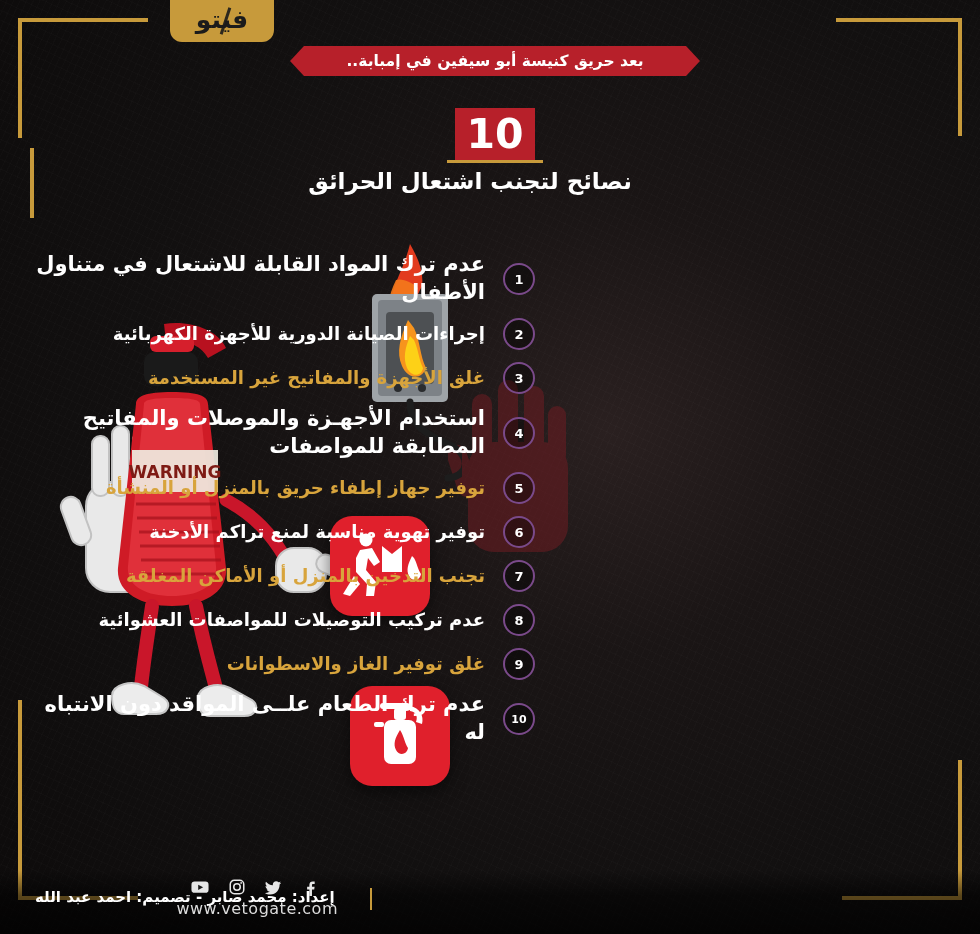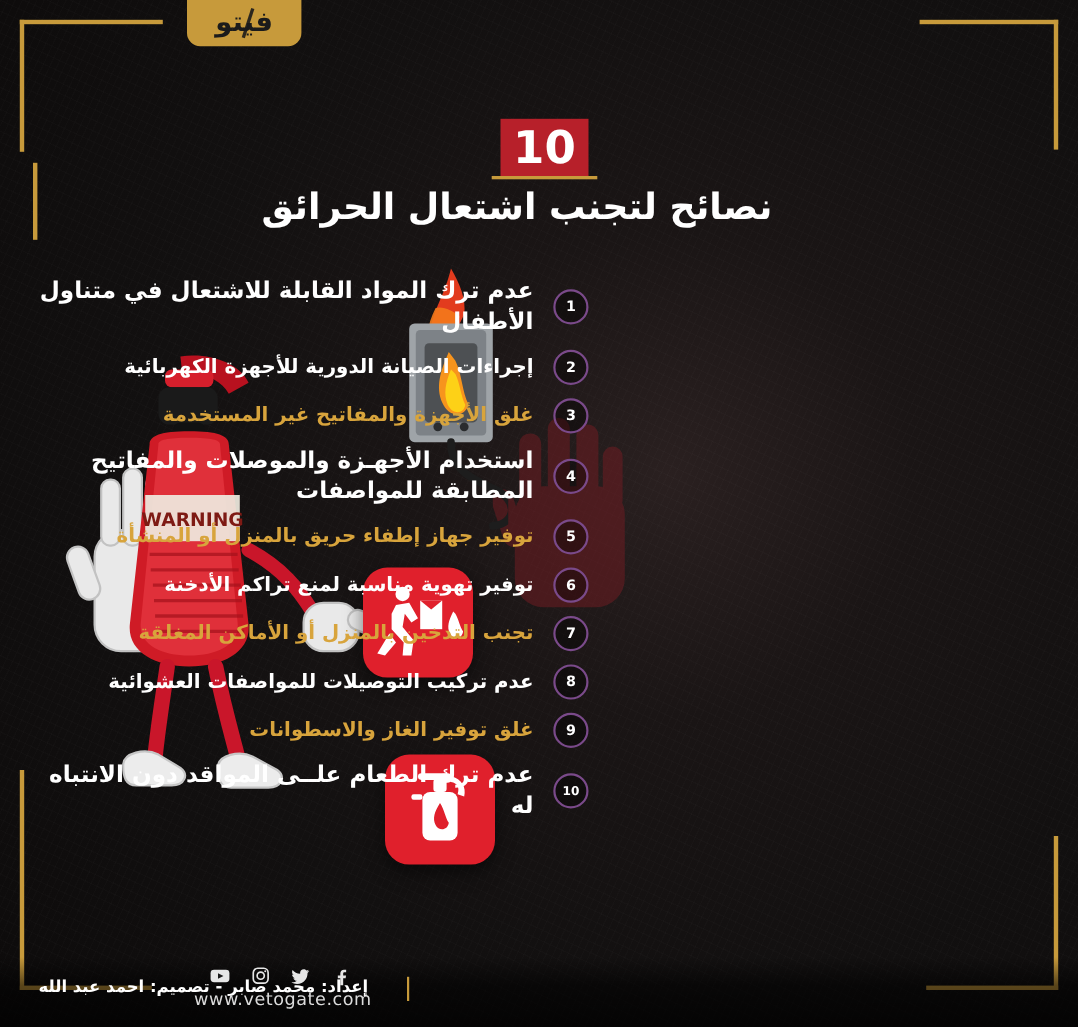--- a/index.html
+++ b/index.html
@@ -59,21 +59,21 @@
     background:#b7202a;display:flex;align-items:center;justify-content:center;
   }
   #ten span{color:#fff;font-size:41px;font-weight:bold;line-height:1;}
   #ten-underline{
     position:absolute;left:447px;top:160px;width:96px;height:3px;background:#c79a3b;
   }
 
   
   #title{
     position:absolute;right:250px;top:168px;width:520px;
-    text-align:center;color:#fff;font-size:33px;font-weight:bold;
+    text-align:center;color:#fff;font-size:23px;font-weight:bold;
     letter-spacing:0px;
   }
 
   
   #tips{
     position:absolute;right:445px;top:248px;width:500px;
   }
   .tip{
     display:flex;align-items:center;justify-content:flex-start;
     margin-bottom:4px;
@@ -164,20 +164,23 @@
   <div class="frame" style="left:842px;top:760px;width:120px;height:140px;">
     <div class="v" style="right:0;top:0;width:4px;height:140px;"></div>
     <div class="h" style="right:0;bottom:0;width:120px;height:4px;"></div>
   </div>
 
   <div id="logo">
     <span class="logotext">فيتو</span>
     <span class="slash"></span>
   </div>
 
+  <div id="banner">
+    <span>بعد حريق كنيسة أبو سيفين في إمبابة..</span>
+  </div>
 
   <div id="ten">
     <span>10</span>
   </div>
   <div id="ten-underline"></div>
 
   <div id="title">نصائح لتجنب اشتعال الحرائق</div>
 
   <svg id="hand" viewBox="0 0 140 190">
     <g fill="#6e1c22">

